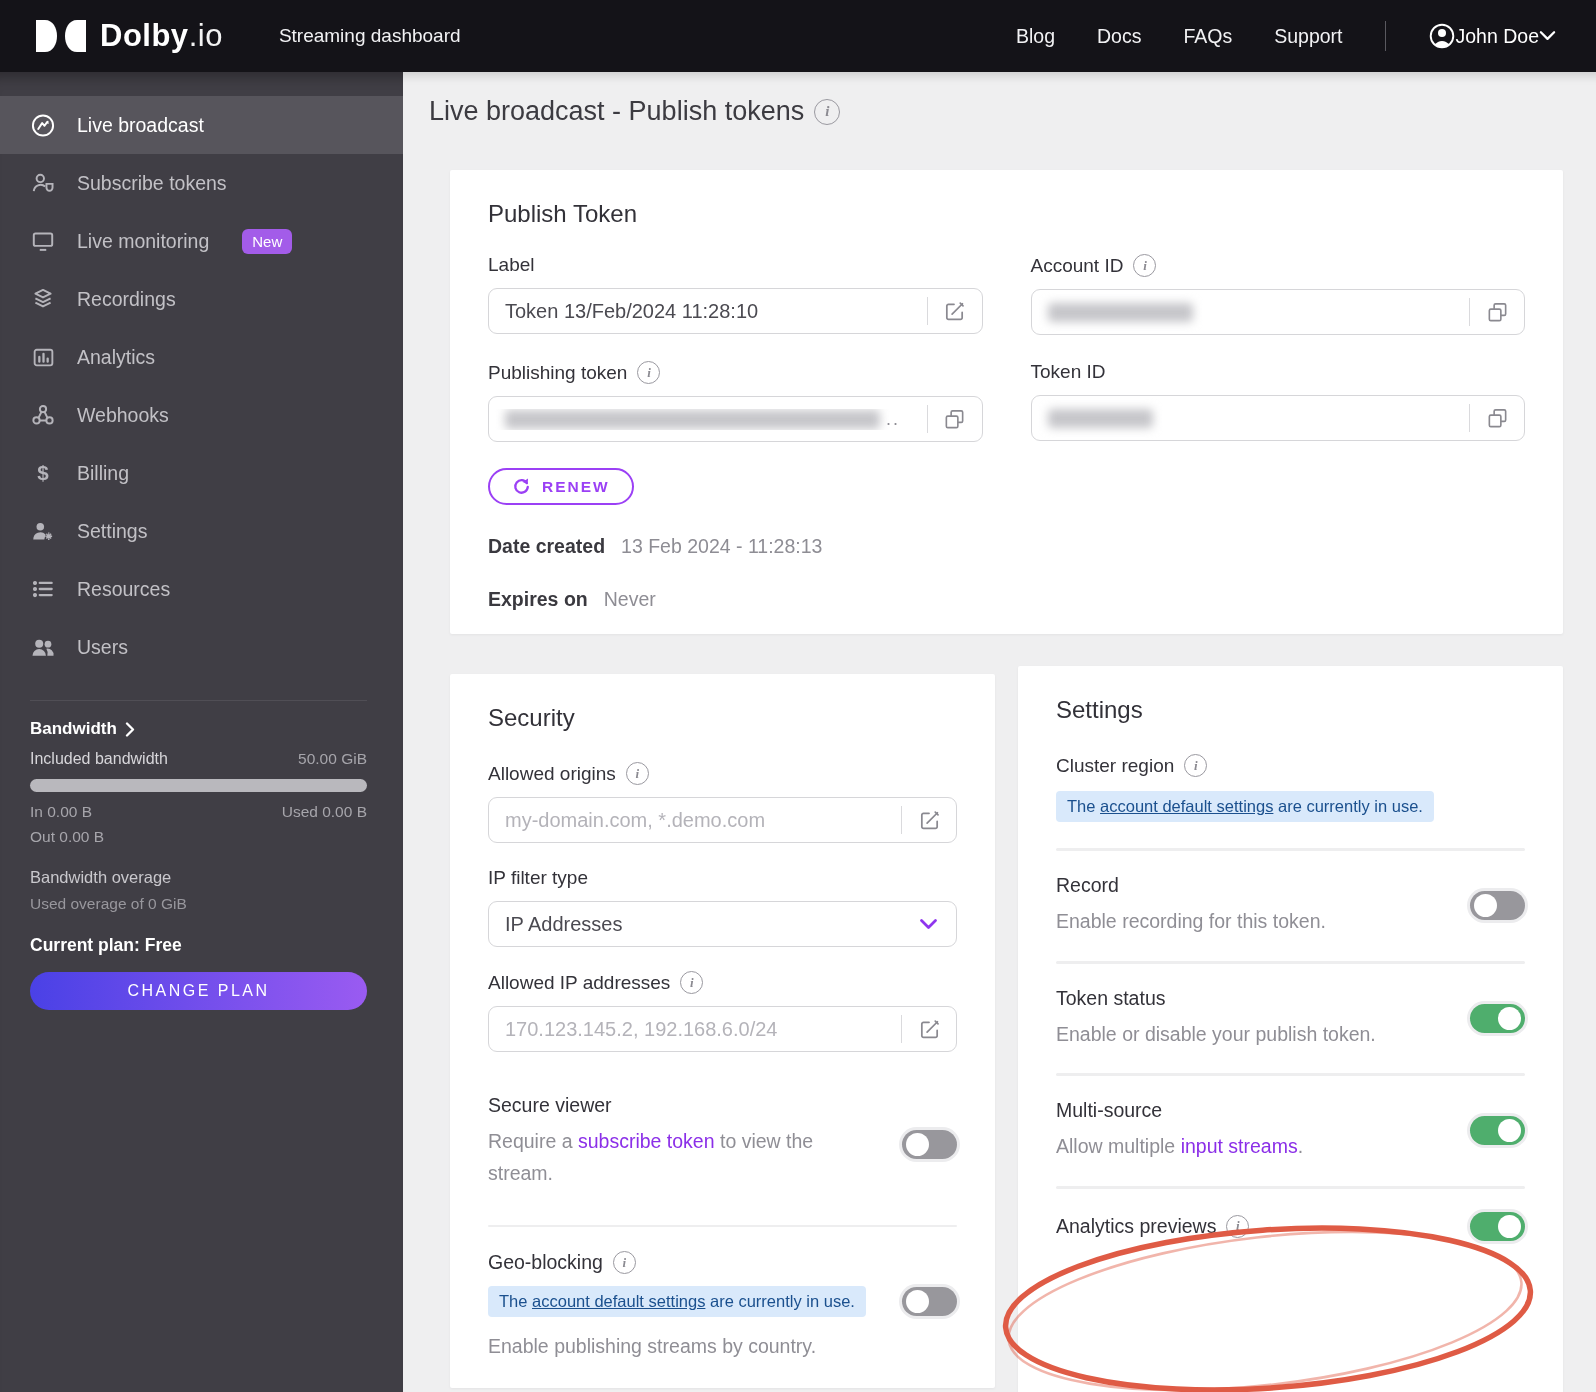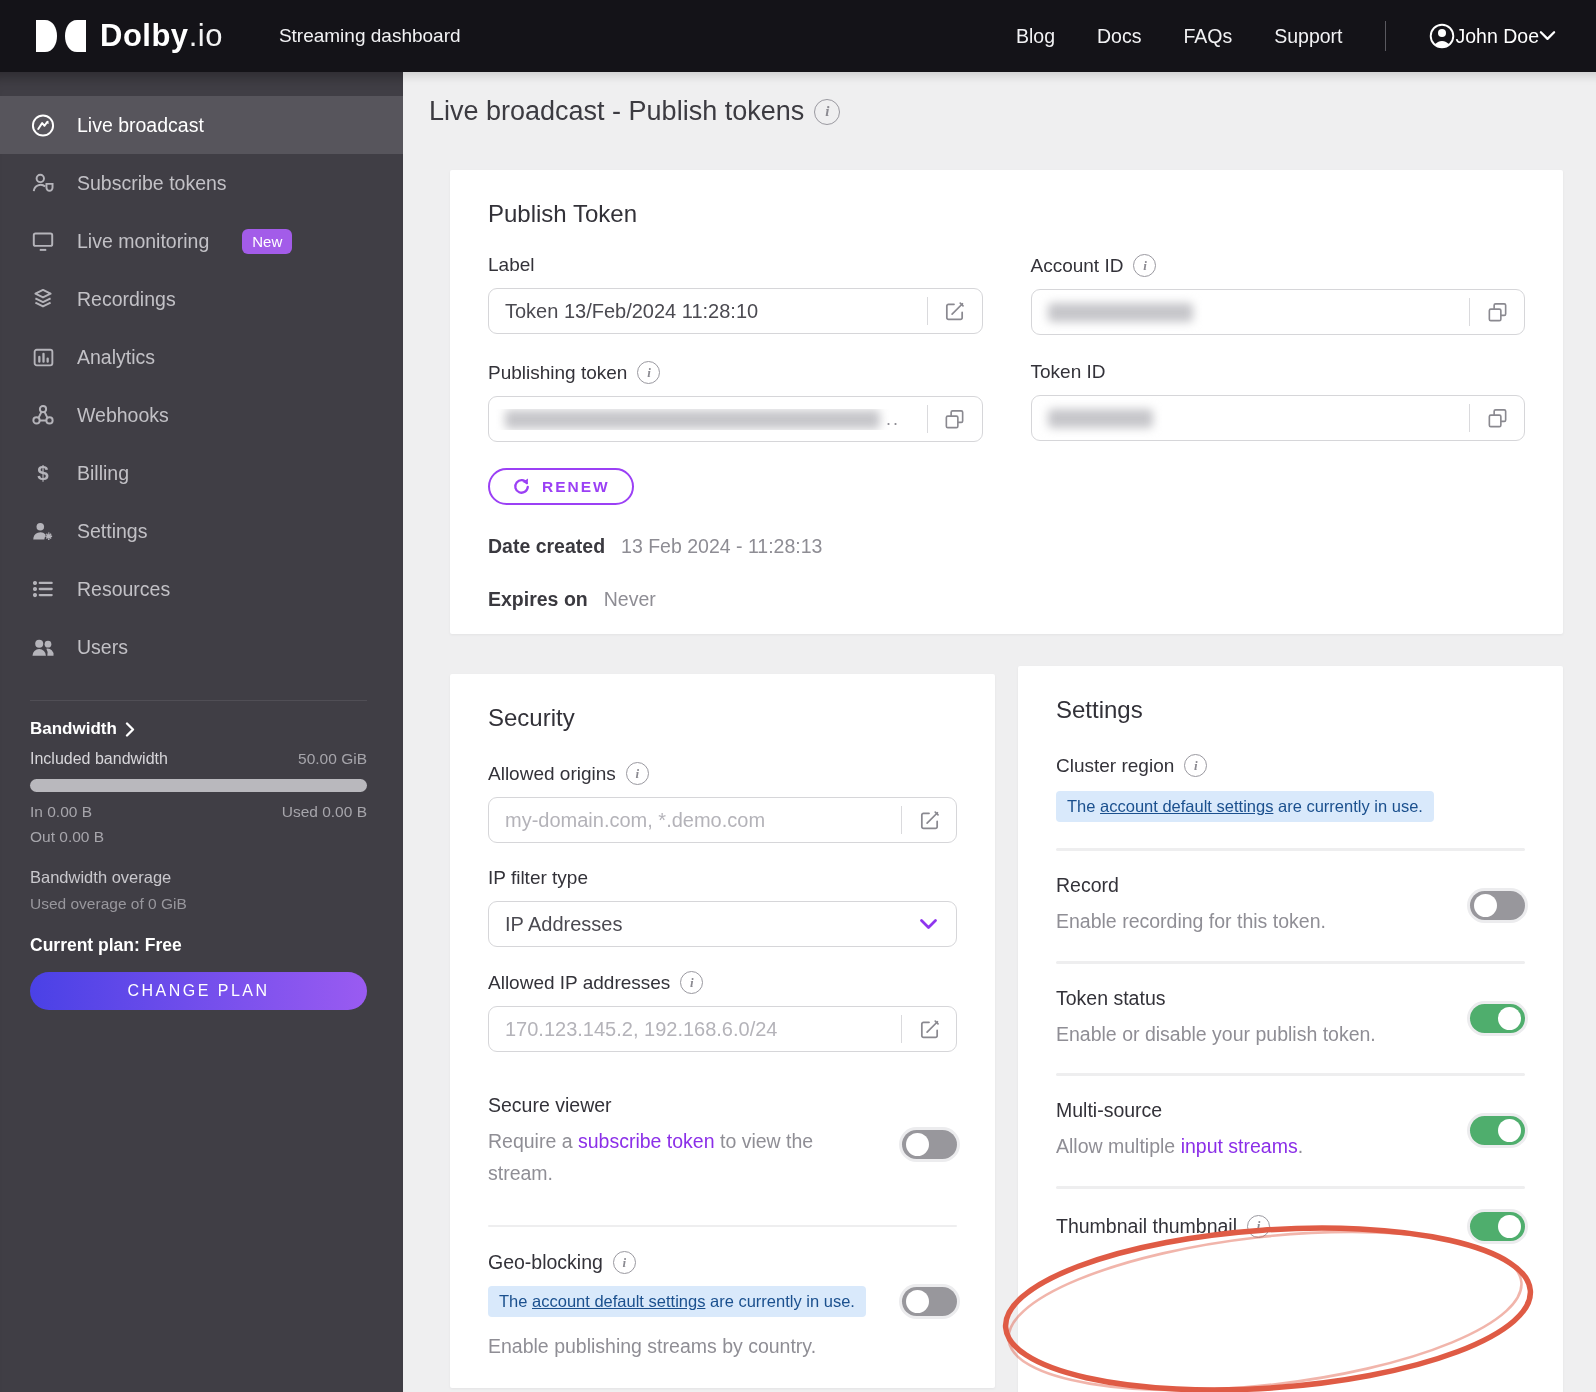--- a/index.html
+++ b/index.html
@@ -495,21 +495,21 @@
       <div class="toggle on">
           <div class="knob"></div>
         </div>
     </div>
 
     <div class="divider"></div>
 
     <div class="setrow togglerow">
       <div class="rowleft" style="max-width:355px;">
         <div class="rowtitle">
-            <span>Thumbnail thumbnail</span>
+            <span>Analytics previews</span>
             <span class="info">i</span>
           </div>
       </div>
       <div class="toggle on">
           <div class="knob"></div>
         </div>
     </div>
   </div>
 
   <svg class="sketch" width="575" height="200" viewBox="0 0 575 200">

